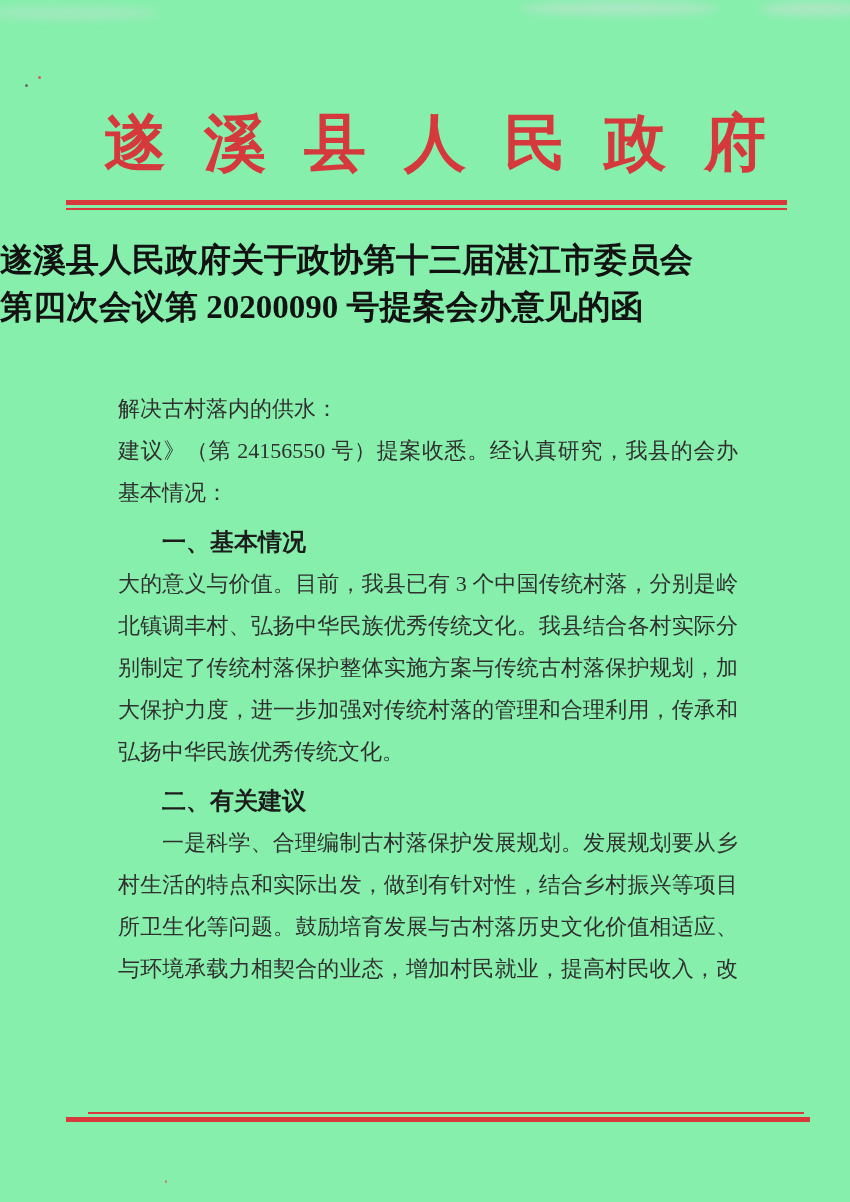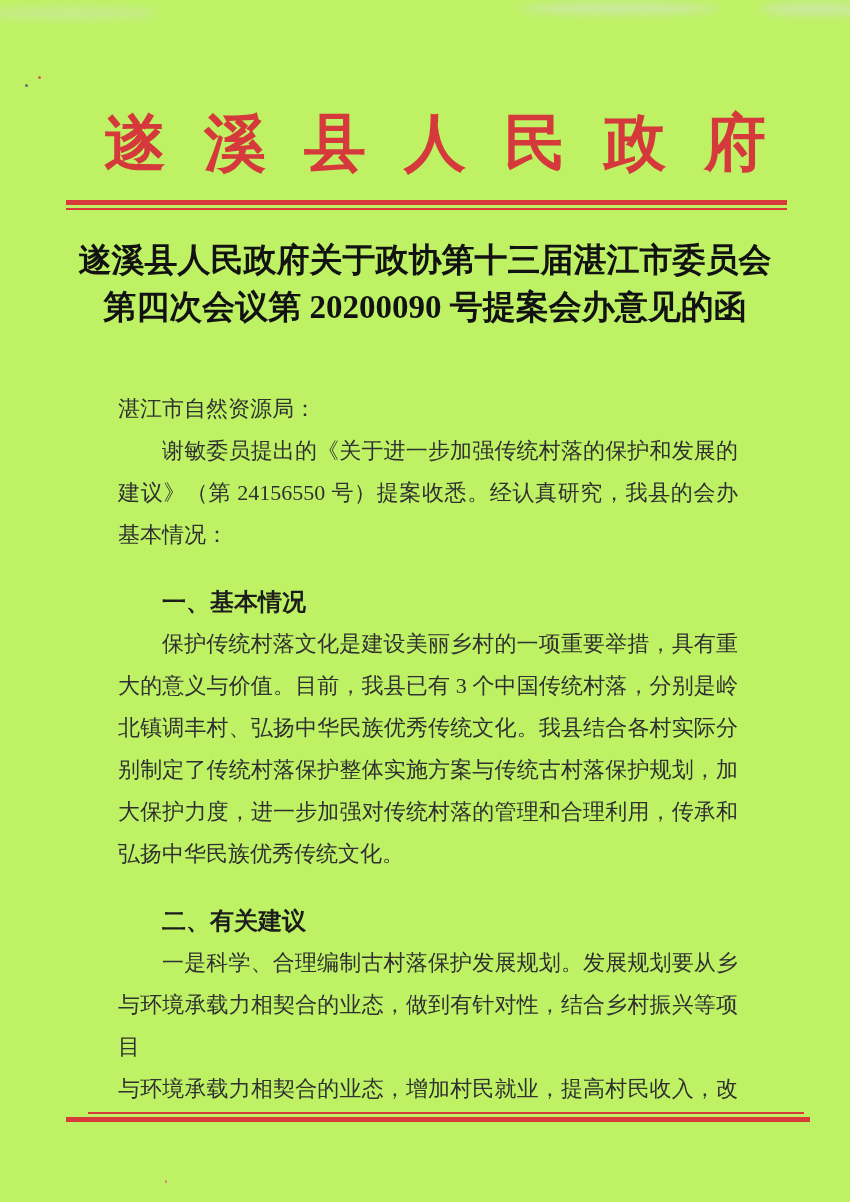--- a/index.html
+++ b/index.html
@@ -3,21 +3,21 @@
 <meta charset="utf-8">
 <style>
   html, body { margin: 0; padding: 0; }
   body { background: #ffffff; font-family: "Liberation Serif", "DejaVu Serif", serif; }
 
   .page {
     position: relative;
     width: 850px;
     height: 1202px;
     margin: 0 auto;
-    background: #bef264;
+    background: #86efac;
     overflow: hidden;
   }
 
   
   .smudge {
     position: absolute;
     background: #d9dde1;
     opacity: 0.45;
     filter: blur(4px);
     border-radius: 50%;
@@ -54,21 +54,20 @@
   .rule-top-thin     { left: 66px; top: 208px;  width: 721px; height: 2px; background: #d8393b; }
   .rule-bottom-thin  { left: 88px; top: 1112px; width: 716px; height: 2px; background: #d8393b; }
   .rule-bottom-thick { left: 66px; top: 1117px; width: 744px; height: 5px; background: #d8393b; }
 
   
   .doc-title {
     position: absolute;
     top: 237px;
     left: 0;
     width: 850px;
-    text-align: center;
     color: #121212;
     font-weight: 700;
     font-size: 33px;
     line-height: 47px;
     font-family: "Liberation Serif", "DejaVu Serif", serif;
   }
 
   
   .doc-body {
     position: absolute;
@@ -81,21 +80,21 @@
     font-family: "Liberation Serif", "DejaVu Serif", serif;
   }
   .line { white-space: normal; }
   .indent { text-indent: 44px; }
   .j { text-align: justify; text-align-last: justify; }
   .heading {
     font-family: "Liberation Sans", "DejaVu Sans", sans-serif;
     font-weight: 700;
     font-size: 24px;
     color: #1c1c1c;
-    margin-top: 25px;
+    margin-top: 7px;
   }
 </style>
 </head>
 <body>
 
 <div class="page">
 
   <div class="smudge smudge-top-left"></div>
   <div class="smudge smudge-top-mid"></div>
   <div class="smudge smudge-top-right"></div>
@@ -107,33 +106,32 @@
 
   <div class="rule rule-top-thick"></div>
   <div class="rule rule-top-thin"></div>
 
   <div class="doc-title">
     <div>遂溪县人民政府关于政协第十三届湛江市委员会</div>
     <div>第四次会议第 20200090 号提案会办意见的函</div>
   </div>
 
   <div class="doc-body">
-    <div class="line">湛江市自然资源局：</div>
-    <div class="line indent j">谢敏委员提出的《关于进一步加强传统村落的保护和发展的</div>
+    <div class="line">解决古村落内的供水：</div>
     <div class="line j">建议》（第 24156550 号）提案收悉。经认真研究，我县的会办</div>
     <div class="line">基本情况：</div>
     <div class="line indent heading">一、基本情况</div>
-    <div class="line indent j">保护传统村落文化是建设美丽乡村的一项重要举措，具有重</div>
     <div class="line j">大的意义与价值。目前，我县已有 3 个中国传统村落，分别是岭</div>
     <div class="line j">北镇调丰村、弘扬中华民族优秀传统文化。我县结合各村实际分</div>
     <div class="line j">别制定了传统村落保护整体实施方案与传统古村落保护规划，加</div>
     <div class="line j">大保护力度，进一步加强对传统村落的管理和合理利用，传承和</div>
     <div class="line">弘扬中华民族优秀传统文化。</div>
     <div class="line indent heading">二、有关建议</div>
     <div class="line indent j">一是科学、合理编制古村落保护发展规划。发展规划要从乡</div>
-    <div class="line j">与环境承载力相契合的业态，做到有针对性，结合乡村振兴等项目</div>
+    <div class="line j">村生活的特点和实际出发，做到有针对性，结合乡村振兴等项目</div>
+    <div class="line j">所卫生化等问题。鼓励培育发展与古村落历史文化价值相适应、</div>
     <div class="line j">与环境承载力相契合的业态，增加村民就业，提高村民收入，改</div>
   </div>
 
   <div class="rule rule-bottom-thin"></div>
   <div class="rule rule-bottom-thick"></div>
 
 </div>
 
 </body></html>

